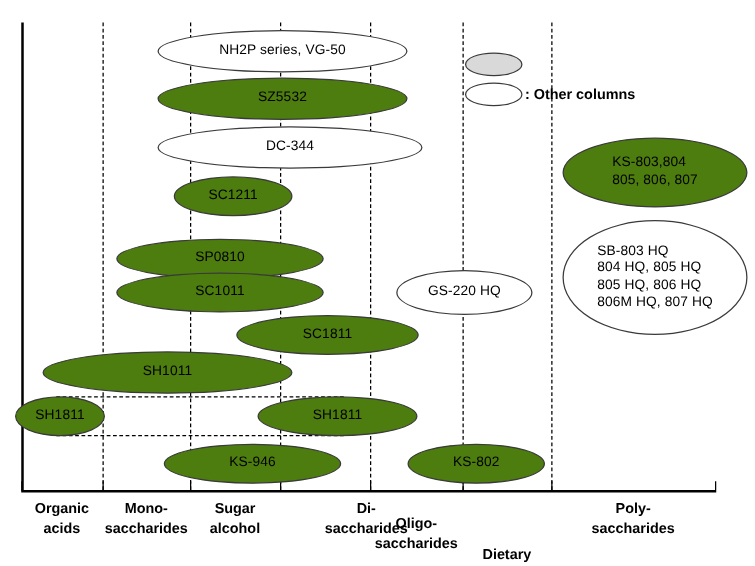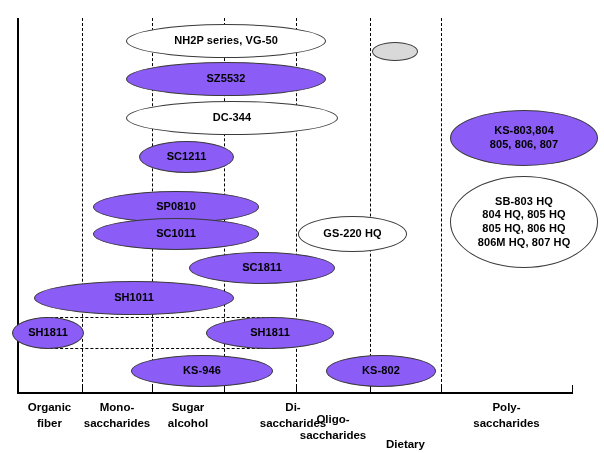--- a/index.html
+++ b/index.html
@@ -55,29 +55,28 @@
   }
   
   .ell {
     position: absolute;
     box-sizing: border-box;
     border: 1.3px solid #3a3a3a;
     border-radius: 50%;
     display: flex;
     align-items: center;
     justify-content: center;
-    text-align: center;
-    font-weight: bold;
+    font-weight: normal;
     font-size: 11px;
     color: #000;
     line-height: 1.25;
     white-space: pre-line;
     letter-spacing: 0.1px;
   }
-  .ell.sugar { background: #8b5cf6; }
+  .ell.sugar { background: #4d7c0f; }
   .ell.other { background: #ffffff; }
 
   
   .legend {
     position: absolute;
     display: flex;
     align-items: center;
   }
   .legend-swatch {
     box-sizing: border-box;
@@ -144,42 +143,46 @@
       <div class="ell other" style="left: 126px; top: 101px; width: 212px; height: 34px;">DC-344</div>
       <div class="ell sugar" style="left: 139px; top: 141px; width: 95px; height: 32px;">SC1211</div>
       <div class="ell sugar" style="left: 93px; top: 191px; width: 166px; height: 32px;">SP0810</div>
       <div class="ell sugar" style="left: 93px; top: 218px; width: 166px; height: 32px;">SC1011</div>
       <div class="ell sugar" style="left: 189px; top: 252px; width: 146px; height: 32px;">SC1811</div>
       <div class="ell sugar" style="left: 34px; top: 281px; width: 200px; height: 34px;">SH1011</div>
       <div class="ell sugar" style="left: 12px; top: 317px; width: 72px; height: 32px;">SH1811</div>
       <div class="ell sugar" style="left: 206px; top: 317px; width: 128px; height: 32px;">SH1811</div>
       <div class="ell sugar" style="left: 131px; top: 355px; width: 142px; height: 32px;">KS-946</div>
       <div class="ell sugar" style="left: 326px; top: 355px; width: 110px; height: 32px;">KS-802</div>
-      <div class="ell other" style="left: 298px; top: 216px; width: 109px; height: 36px;">GS-220 HQ</div>
+      <div class="ell other" style="left: 317px; top: 216px; width: 109px; height: 36px;">GS-220 HQ</div>
       <div class="ell sugar" style="left: 450px; top: 110px; width: 148px; height: 56px;">KS-803,804
 805, 806, 807</div>
       <div class="ell other" style="left: 450px; top: 176px; width: 148px; height: 92px;">SB-803 HQ
 804 HQ, 805 HQ
 805 HQ, 806 HQ
 806M HQ, 807 HQ</div>
     </div>
   <div id="xlabels-layer">
       <div class="xlabel" style="left: 17px; width: 65px;">Organic
-fiber</div>
+acids</div>
       <div class="xlabel" style="left: 82px; width: 70px;">Mono-
 saccharides</div>
       <div class="xlabel" style="left: 152px; width: 72px;">Sugar
 alcohol</div>
       <div class="xlabel" style="left: 224px; width: 72px; margin-left: 33px;">Di-
 saccharides</div>
       <div class="xlabel" style="left: 296px; width: 74px; margin-top: 12px;">Oligo-
 saccharides</div>
       <div class="xlabel" style="left: 370px; width: 71px; margin-top: 37px;">Dietary
 fiber</div>
       <div class="xlabel" style="left: 441px; width: 131px;">Poly-
 saccharides</div>
     </div>
 
   <div class="legend" style="left:372px; top:42px;">
     <span class="legend-swatch sugar"></span>
   </div>
+  <div class="legend" style="left:372px; top:66px;">
+    <span class="legend-swatch other"></span>
+    <span class="legend-text">: Other columns</span>
+  </div>
 
 </div>
 
 </body></html>

